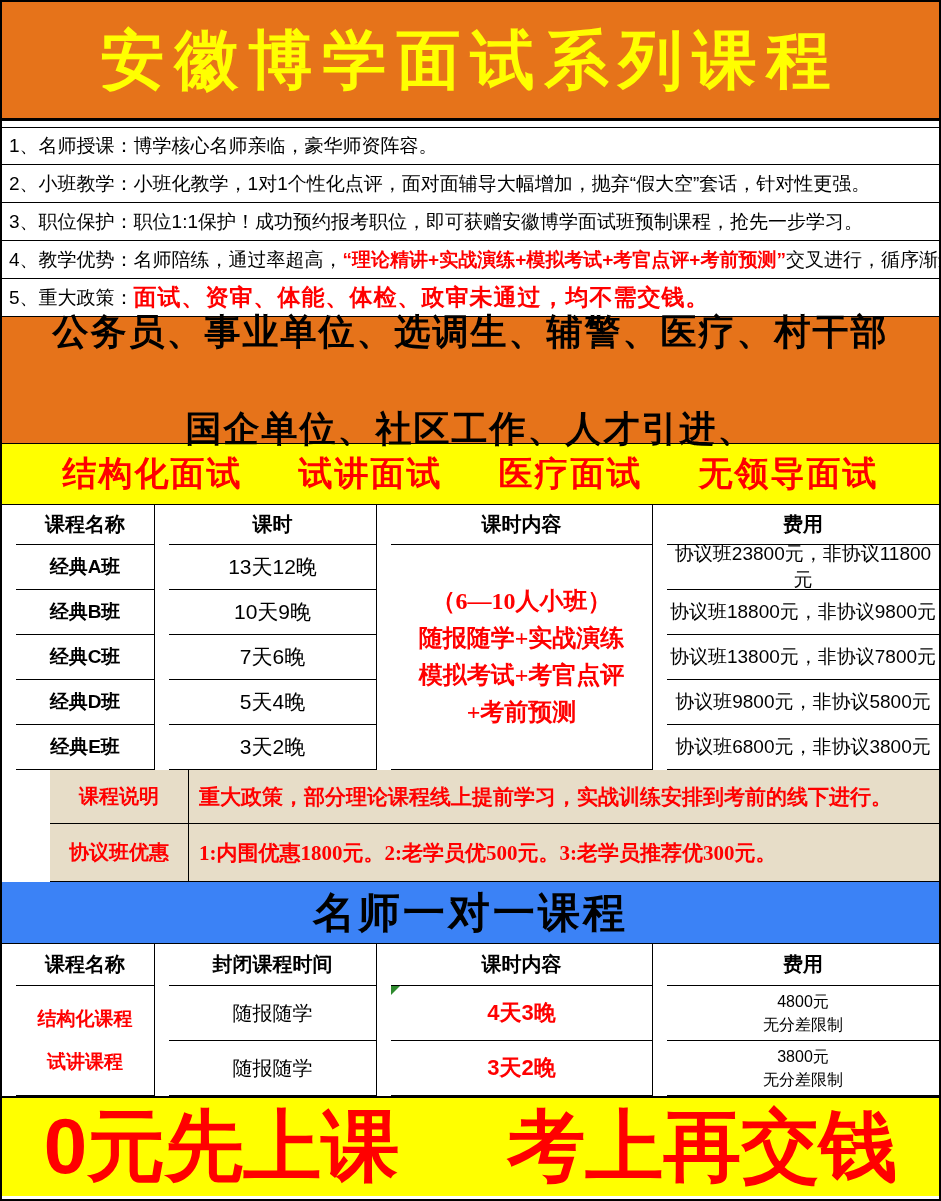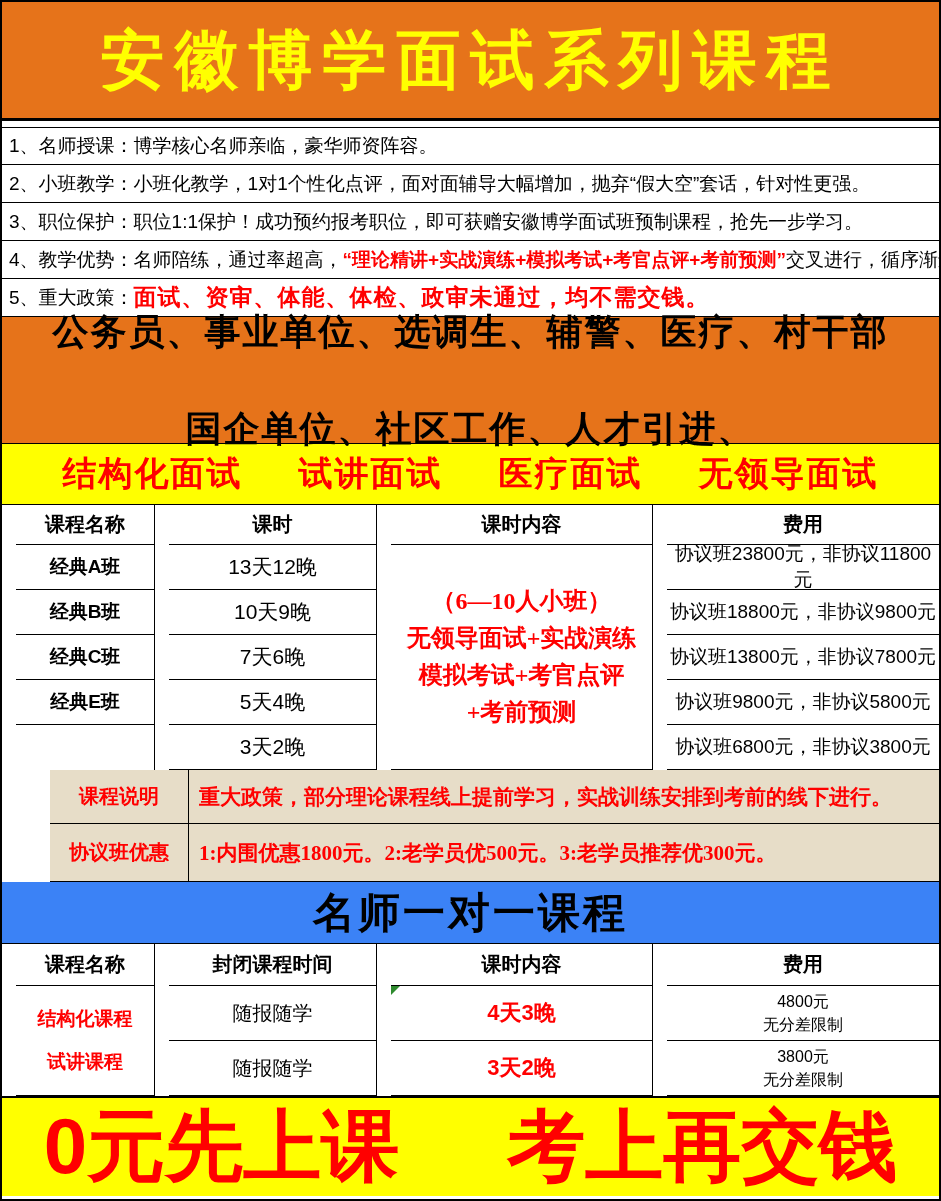--- a/index.html
+++ b/index.html
@@ -191,35 +191,36 @@
     <span>医疗面试</span>
     <span>无领导面试</span>
   </div>
 
   <div class="ftable t1">
     <div class="fcol c1">
       <div class="cell hcell">课程名称</div>
       <div class="cell dcell name-cell">经典A班</div>
       <div class="cell dcell name-cell">经典B班</div>
       <div class="cell dcell name-cell">经典C班</div>
+      <div class="cell dcell name-cell">经典D班</div>
       <div class="cell dcell name-cell">经典E班</div>
     </div>
     <div class="fcol c2">
       <div class="cell hcell">课时</div>
       <div class="cell dcell dur-cell">13天12晚</div>
       <div class="cell dcell dur-cell">10天9晚</div>
       <div class="cell dcell dur-cell">7天6晚</div>
       <div class="cell dcell dur-cell">5天4晚</div>
       <div class="cell dcell dur-cell">3天2晚</div>
     </div>
     <div class="fcol c3">
       <div class="cell hcell">课时内容</div>
       <div class="cell content-cell">
         <div>（6—10人小班）</div>
-        <div>无领导面试+实战演练</div>
+        <div>随报随学+实战演练</div>
         <div>模拟考试+考官点评</div>
         <div>+考前预测</div>
       </div>
     </div>
     <div class="fcol last">
       <div class="cell hcell">费用</div>
       <div class="cell dcell fee-cell">协议班23800元，非协议11800元</div>
       <div class="cell dcell fee-cell">协议班18800元，非协议9800元</div>
       <div class="cell dcell fee-cell">协议班13800元，非协议7800元</div>
       <div class="cell dcell fee-cell">协议班9800元，非协议5800元</div>

